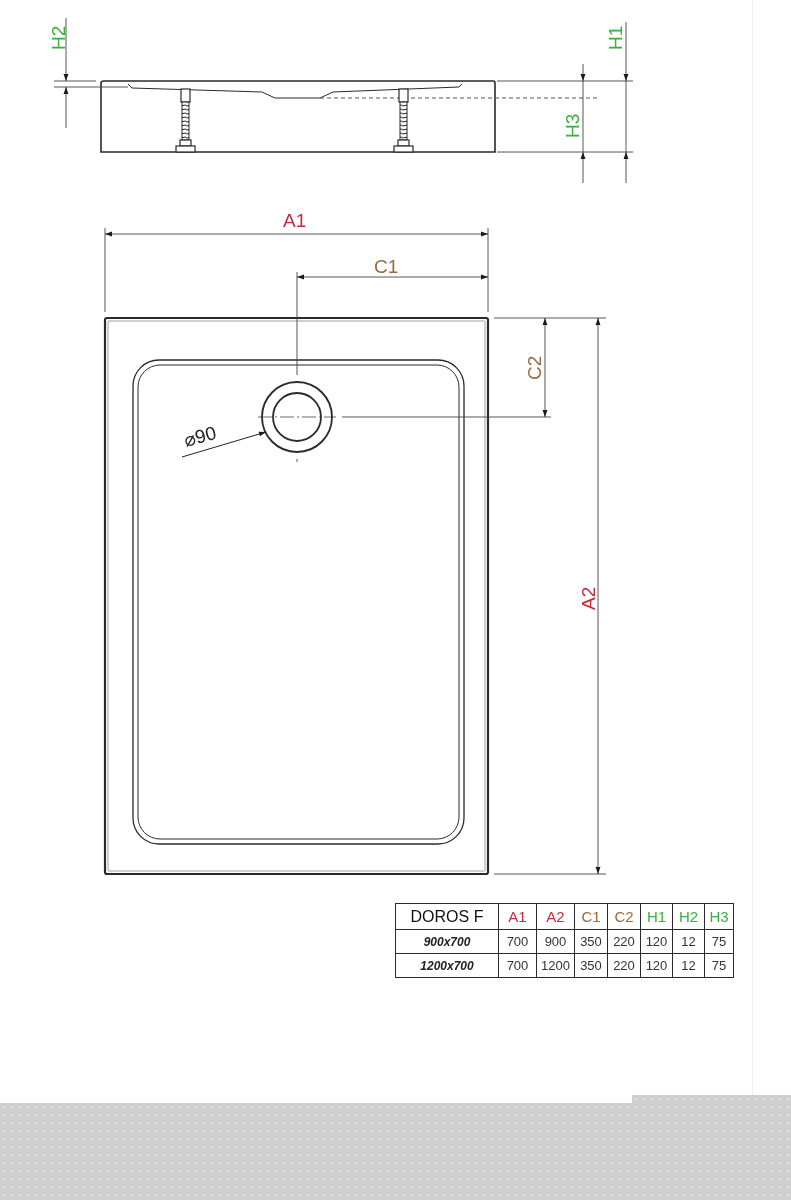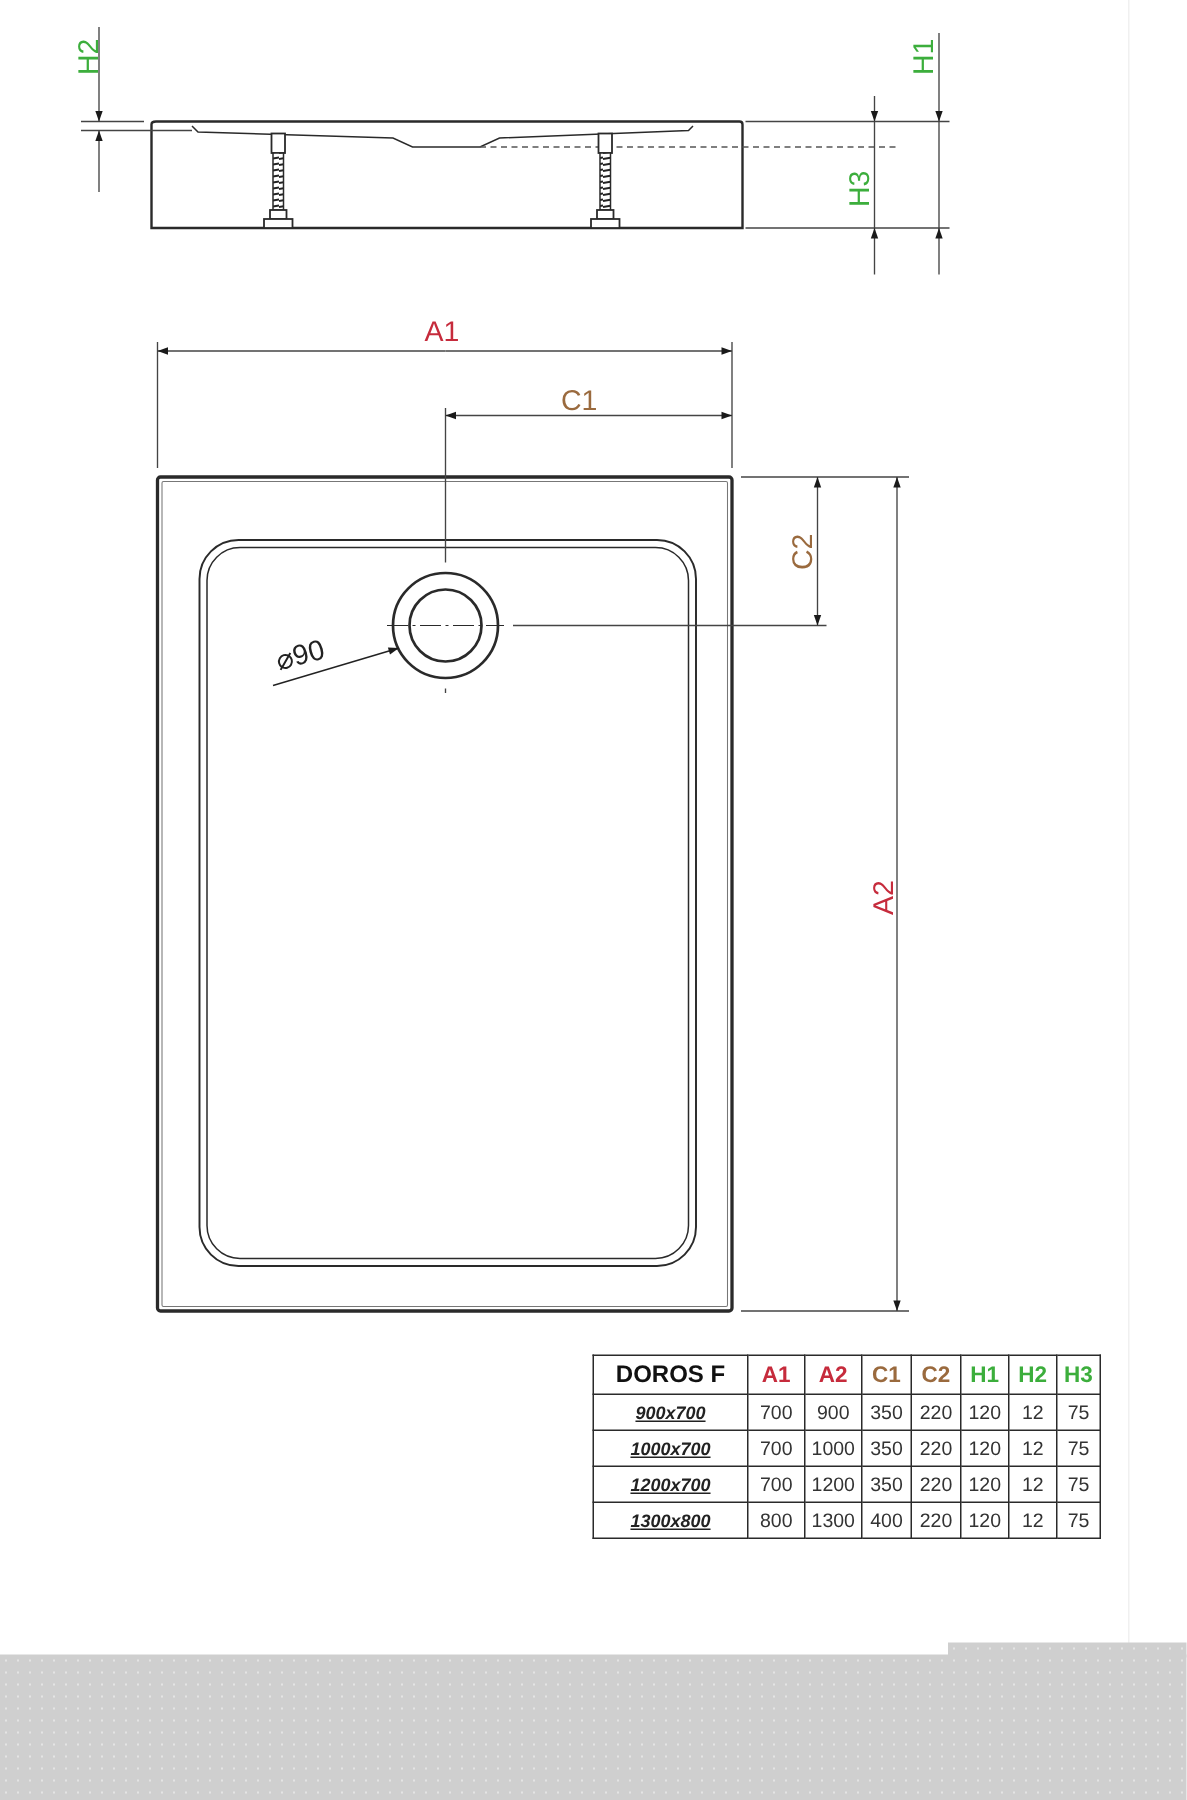--- a/index.html
+++ b/index.html
@@ -1,23 +1,23 @@
 <!DOCTYPE html>
 <html><head>
 <meta charset="utf-8">
 <style>
   html, body { margin:0; padding:0; }
   body { width:791px; height:1200px; background:#ffffff; position:relative; overflow:hidden; font-family:"Liberation Sans", sans-serif; }
   #drawing { position:absolute; left:0; top:0; }
   .dimlabel { font-family:"Liberation Sans", sans-serif; font-size:19px; }
   #spec-table { position:absolute; left:395px; top:903px; border-collapse:collapse; font-family:"Liberation Sans", sans-serif; }
   #spec-table td, #spec-table th { border:1.5px solid #2a2a2a; height:23px; padding:0; text-align:center; font-size:13px; color:#333; }
-  #spec-table th { font-weight:bold; font-size:15px; height:25px; }
+  #spec-table th { font-weight:normal; font-size:15px; height:25px; }
   #spec-table th.model-head { width:102px; color:#111; font-size:16px; }
-  #spec-table td.model { font-style:italic; font-weight:bold; color:#222; font-size:12px;text-decoration:underline; }
+  #spec-table td.model { font-style:italic; font-weight:bold; color:#222; font-size:12px; }
   #spec-table .c-a1 { width:37px; } #spec-table .c-a2 { width:37px; }
   #spec-table .c-c1 { width:32px; } #spec-table .c-c2 { width:32px; }
   #spec-table .c-h1 { width:31px; } #spec-table .c-h2 { width:31px; } #spec-table .c-h3 { width:28px; }
   .right-rule { position:absolute; left:752px; top:0; width:1px; height:1100px; background:#f0f0f0; }
   .overlay { position:absolute; background-color:#cfcfcf;
     background-image: radial-gradient(#e4e4e4 0.8px, transparent 1px);
     background-size:8px 8px; }
   #overlay-left { left:0; top:1103px; width:791px; height:97px; }
   #overlay-right { left:632px; top:1095px; width:159px; height:10px; }
 </style>
@@ -149,44 +149,24 @@
       <td class="model">900x700</td>
       <td>700</td>
       <td>900</td>
       <td>350</td>
       <td>220</td>
       <td>120</td>
       <td>12</td>
       <td>75</td>
     </tr>
     <tr>
-      <td class="model">1000x700</td>
-      <td>700</td>
-      <td>1000</td>
-      <td>350</td>
-      <td>220</td>
-      <td>120</td>
-      <td>12</td>
-      <td>75</td>
-    </tr>
-    <tr>
       <td class="model">1200x700</td>
       <td>700</td>
       <td>1200</td>
       <td>350</td>
-      <td>220</td>
-      <td>120</td>
-      <td>12</td>
-      <td>75</td>
-    </tr>
-    <tr>
-      <td class="model">1300x800</td>
-      <td>800</td>
-      <td>1300</td>
-      <td>400</td>
       <td>220</td>
       <td>120</td>
       <td>12</td>
       <td>75</td>
     </tr>
   </tbody>
 </table>
 
 <div class="overlay" id="overlay-right"></div>
 <div class="overlay" id="overlay-left"></div>

